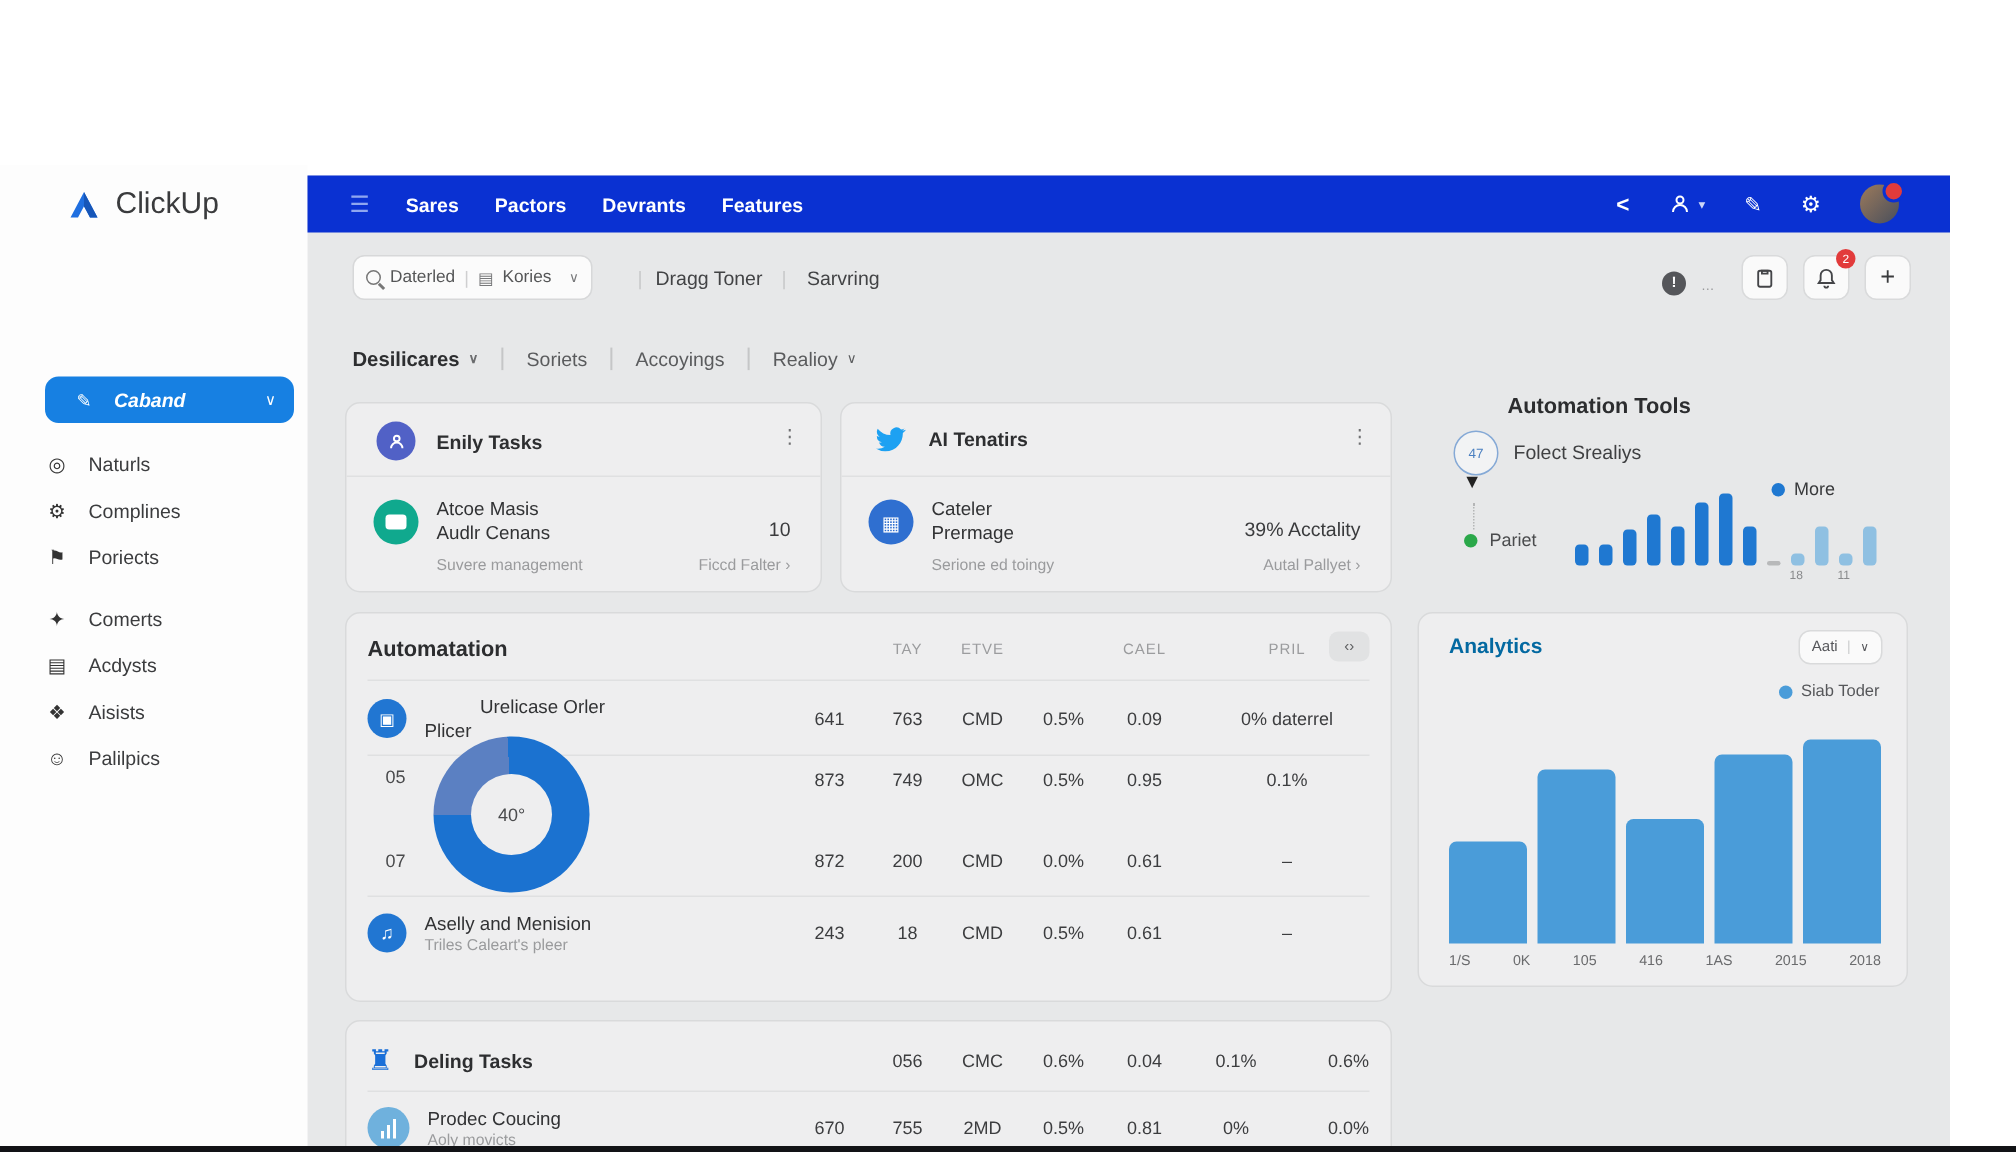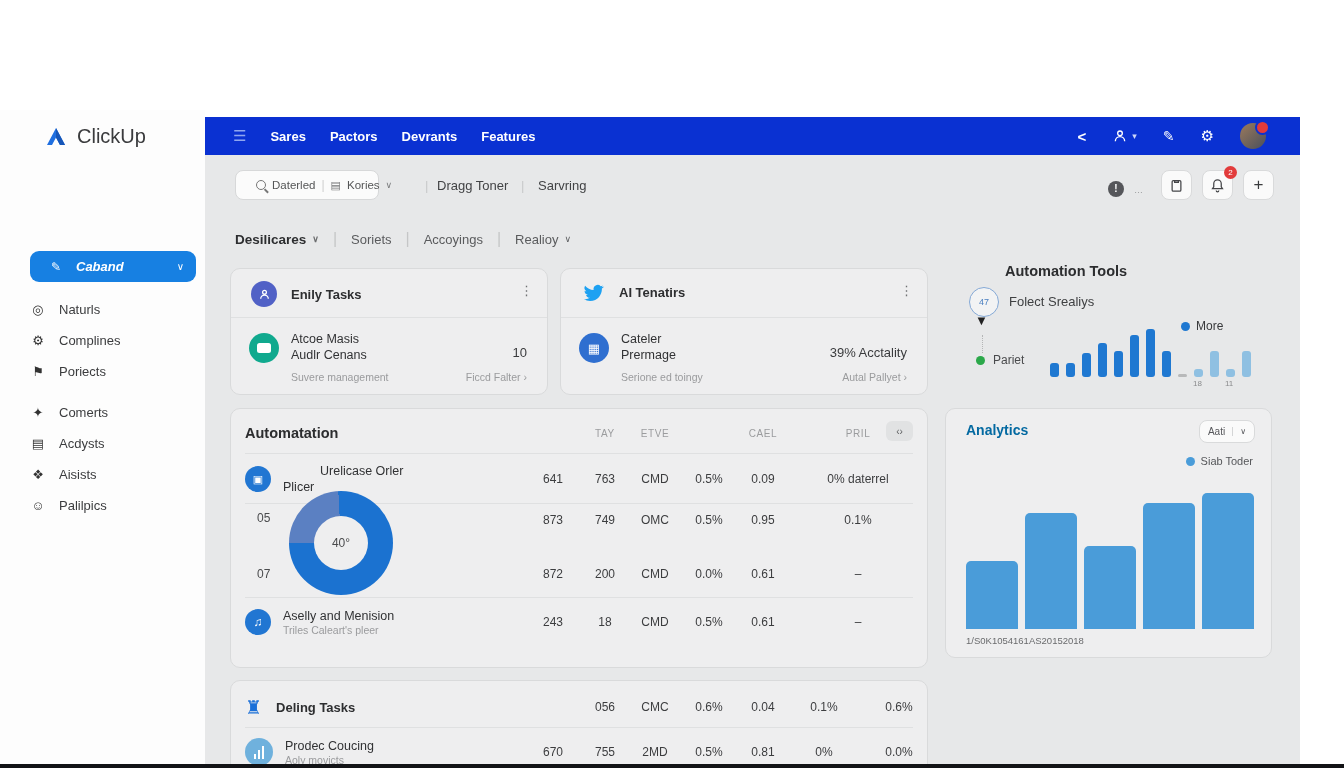--- a/index.html
+++ b/index.html
@@ -101,21 +101,21 @@
         <span style="color:#cdd6f7;font-size:9px;">▾</span>
       </span>
       <span style="color:#fff;font-size:14px;cursor:pointer;">✎</span>
       <span style="color:#fff;font-size:15px;cursor:pointer;">⚙</span>
       <span class="circle" style="width:26px;height:26px;background:linear-gradient(135deg,#9c7a5b,#494f5c);position:relative;cursor:pointer;">
         <span class="badge" style="width:11px;height:11px;top:-3px;right:-4px;border:2px solid #0a31d2;"></span>
       </span>
     </div>
   </div>
 
-  <div class="abs flex" style="left:235px;top:170px;width:144px;height:30px;background:#fbfbfb;border:1px solid #d7d8d9;border-radius:8px;box-sizing:border-box;padding:0 20px;gap:6px;">
+  <div class="abs flex" style="left:235px;top:170px;width:160px;height:30px;background:#fbfbfb;border:1px solid #d7d8d9;border-radius:8px;box-sizing:border-box;padding:0 8px;gap:6px;">
     <span class="mag"></span>
     <span style="font-size:11.5px;color:#555657;">Daterled</span>
     <span style="color:#cfcfd0;font-size:12px;">|</span>
     <span style="font-size:11px;color:#77787a;">▤</span>
     <span style="font-size:11.5px;color:#555657;">Kories</span>
     <span style="font-size:9px;color:#77787a;margin-left:auto;">∨</span>
   </div>
   <span class="abs" style="left:425px;top:178px;color:#c8c9ca;font-size:13px;">|</span>
   <span class="abs" style="left:437px;top:178px;font-size:13px;color:#424345;cursor:pointer;">Dragg Toner</span>
   <span class="abs" style="left:521px;top:178px;color:#c8c9ca;font-size:13px;">|</span>
@@ -319,21 +319,21 @@
       <span class="circle" style="width:9px;height:9px;background:#4a9cd9;"></span>
       <span style="font-size:11px;color:#56575a;">Siab Toder</span>
     </div>
     <div class="abs" id="analytics-bars" style="left:20px;top:82px;width:288px;height:138px;display:flex;align-items:flex-end;justify-content:space-between;">
         <div style="width: 52px; height: 68px; background: rgb(74, 156, 217); border-radius: 5px 5px 0px 0px;"></div>
         <div style="width: 52px; height: 116px; background: rgb(74, 156, 217); border-radius: 5px 5px 0px 0px;"></div>
         <div style="width: 52px; height: 83px; background: rgb(74, 156, 217); border-radius: 5px 5px 0px 0px;"></div>
         <div style="width: 52px; height: 126px; background: rgb(74, 156, 217); border-radius: 5px 5px 0px 0px;"></div>
         <div style="width: 52px; height: 136px; background: rgb(74, 156, 217); border-radius: 5px 5px 0px 0px;"></div>
       </div>
-    <div class="abs" id="analytics-labels" style="left:20px;top:226px;width:288px;display:flex;font-size:9.5px;color:#6a6b6d;">
+    <div class="abs" id="analytics-labels" style="left:20px;top:226px;width:288px;display:flex;justify-content:space-between;font-size:9.5px;color:#6a6b6d;">
         <span>1/S</span>
         <span>0K</span>
         <span>105</span>
         <span>416</span>
         <span>1AS</span>
         <span>2015</span>
         <span>2018</span>
       </div>
   </div>
 

